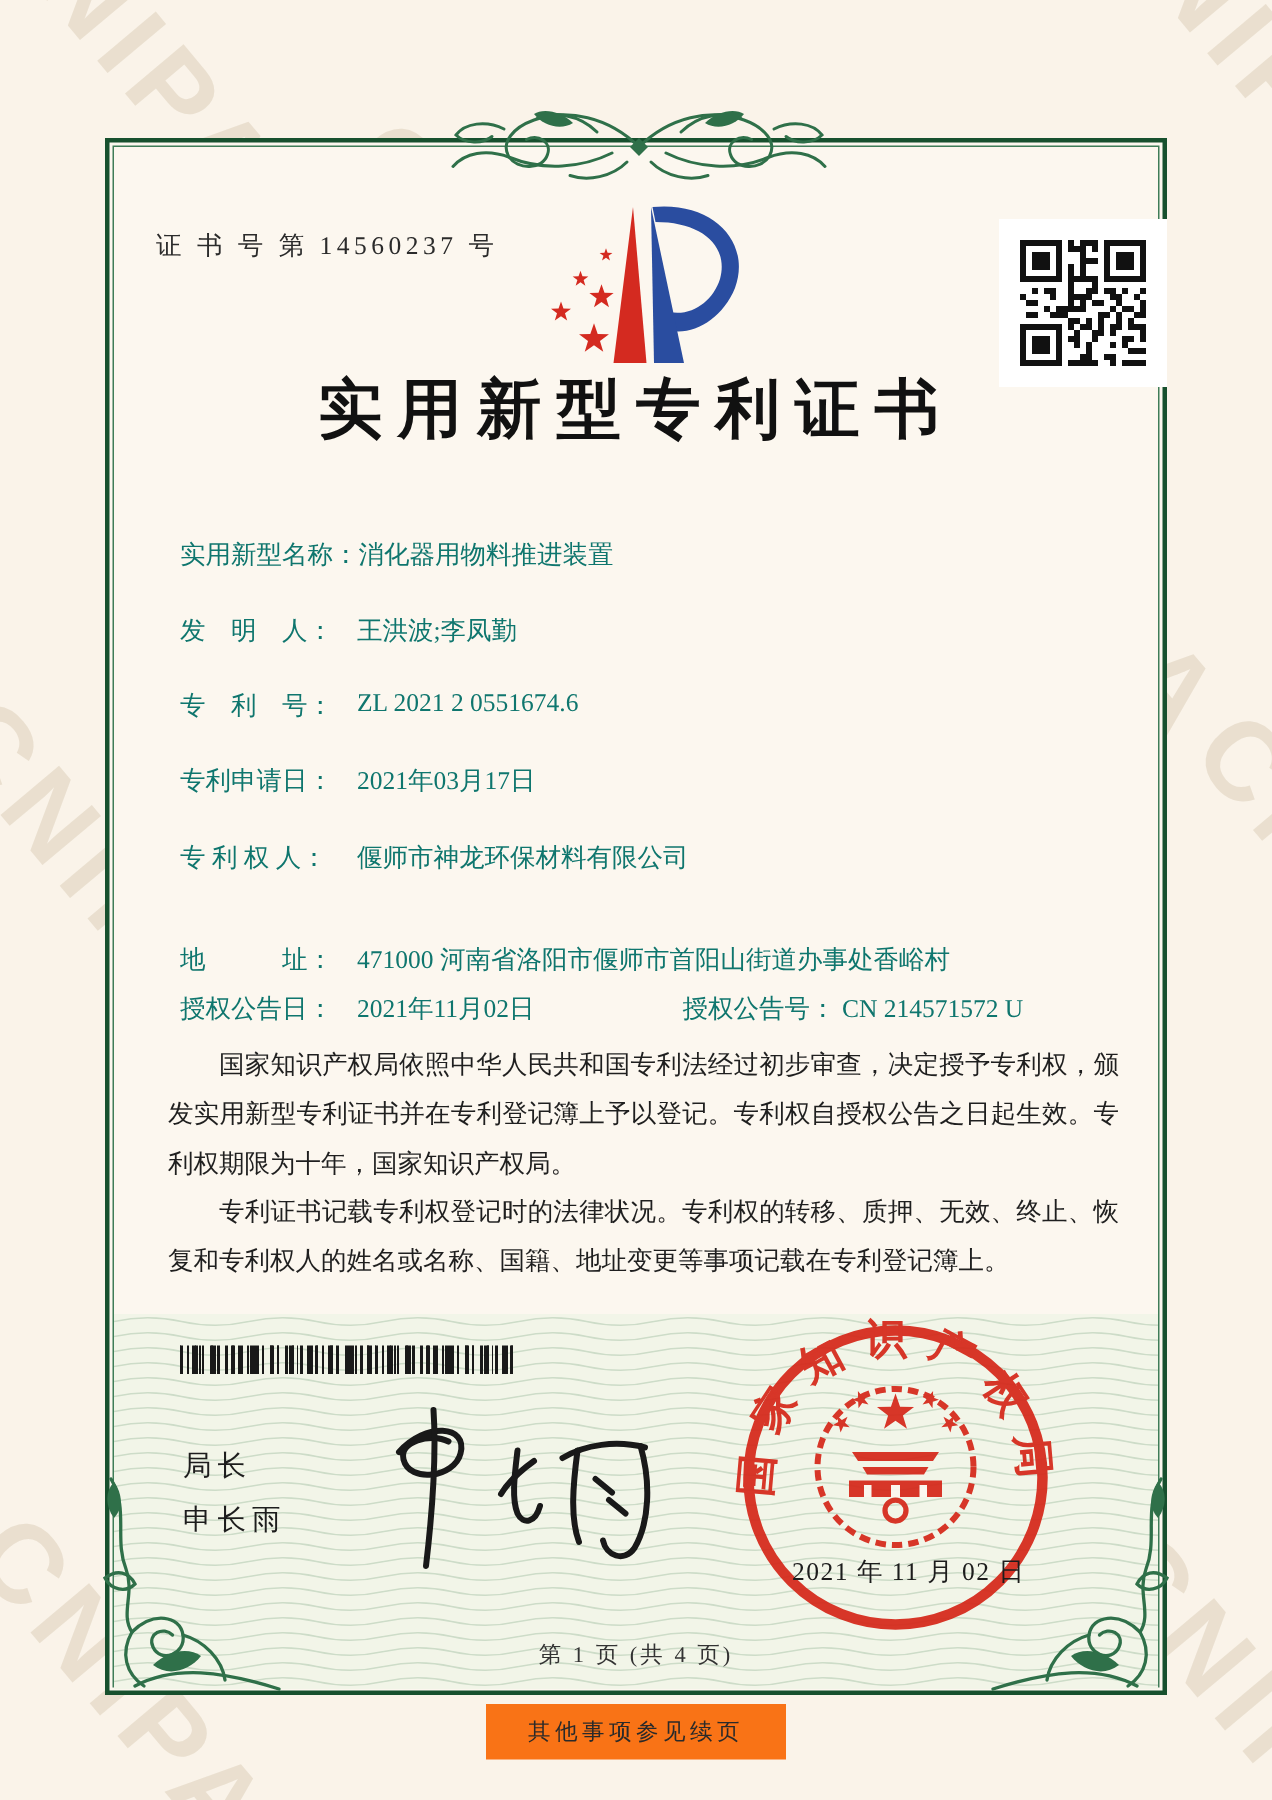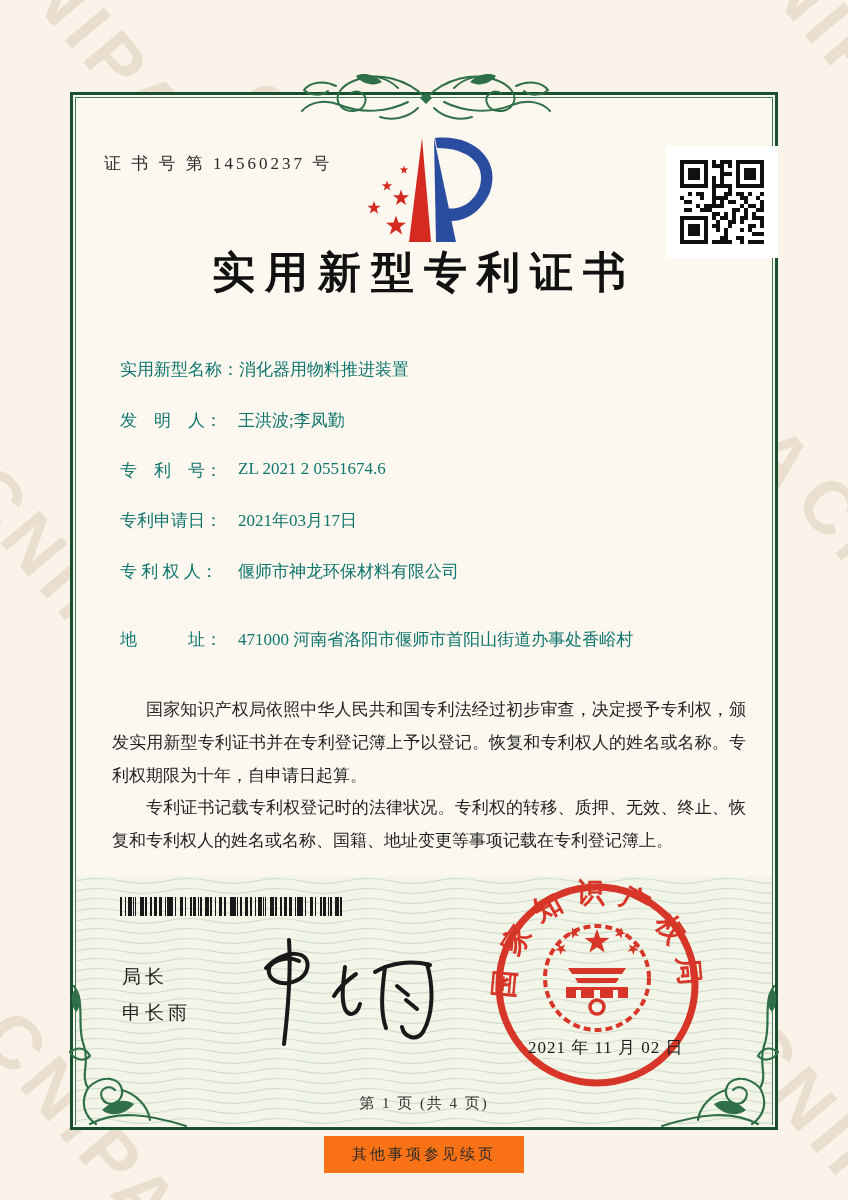--- a/index.html
+++ b/index.html
@@ -351,23 +351,31 @@
     <span>2021年03月17日</span>
   </div>
   <div class="abs field-row" style="top:560px;">
     <span class="field-label">专 利 权 人：</span>
     <span>偃师市神龙环保材料有限公司</span>
   </div>
   <div class="abs field-row" style="top:628px;">
     <span class="field-label">地　　　址：</span>
     <span>471000 河南省洛阳市偃师市首阳山街道办事处香峪村</span>
   </div>
+  <div class="abs field-row" style="top:661px;">
+    <span class="field-label">授权公告日：</span>
+    <span>2021年11月02日</span>
+    <span class="grant-no">
+      <span class="field-label">授权公告号：</span>
+      <span>CN 214571572 U</span>
+    </span>
+  </div>
 
   <div class="abs body-text">
-    <p>国家知识产权局依照中华人民共和国专利法经过初步审查，决定授予专利权，颁发实用新型专利证书并在专利登记簿上予以登记。恢复和专利权人的姓名或名称。专利权期限为十年，自申请日起算。</p>
+    <p>国家知识产权局依照中华人民共和国专利法经过初步审查，决定授予专利权，颁发实用新型专利证书并在专利登记簿上予以登记。专利权自授权公告之日起生效。专利权期限为十年，国家知识产权局。</p>
     <p>专利证书记载专利权登记时的法律状况。专利权的转移、质押、无效、终止、恢复和专利权人的姓名或名称、国籍、地址变更等事项记载在专利登记簿上。</p>
   </div>
 
   <div class="abs barcode"></div>
 
   <div class="abs director-label">局长</div>
   <div class="abs director-name">申长雨</div>
 
   <svg class="abs signature" width="215" height="112" viewBox="0 0 215 112">
     <g fill="none" stroke="#191919" stroke-width="4" stroke-linecap="round">

